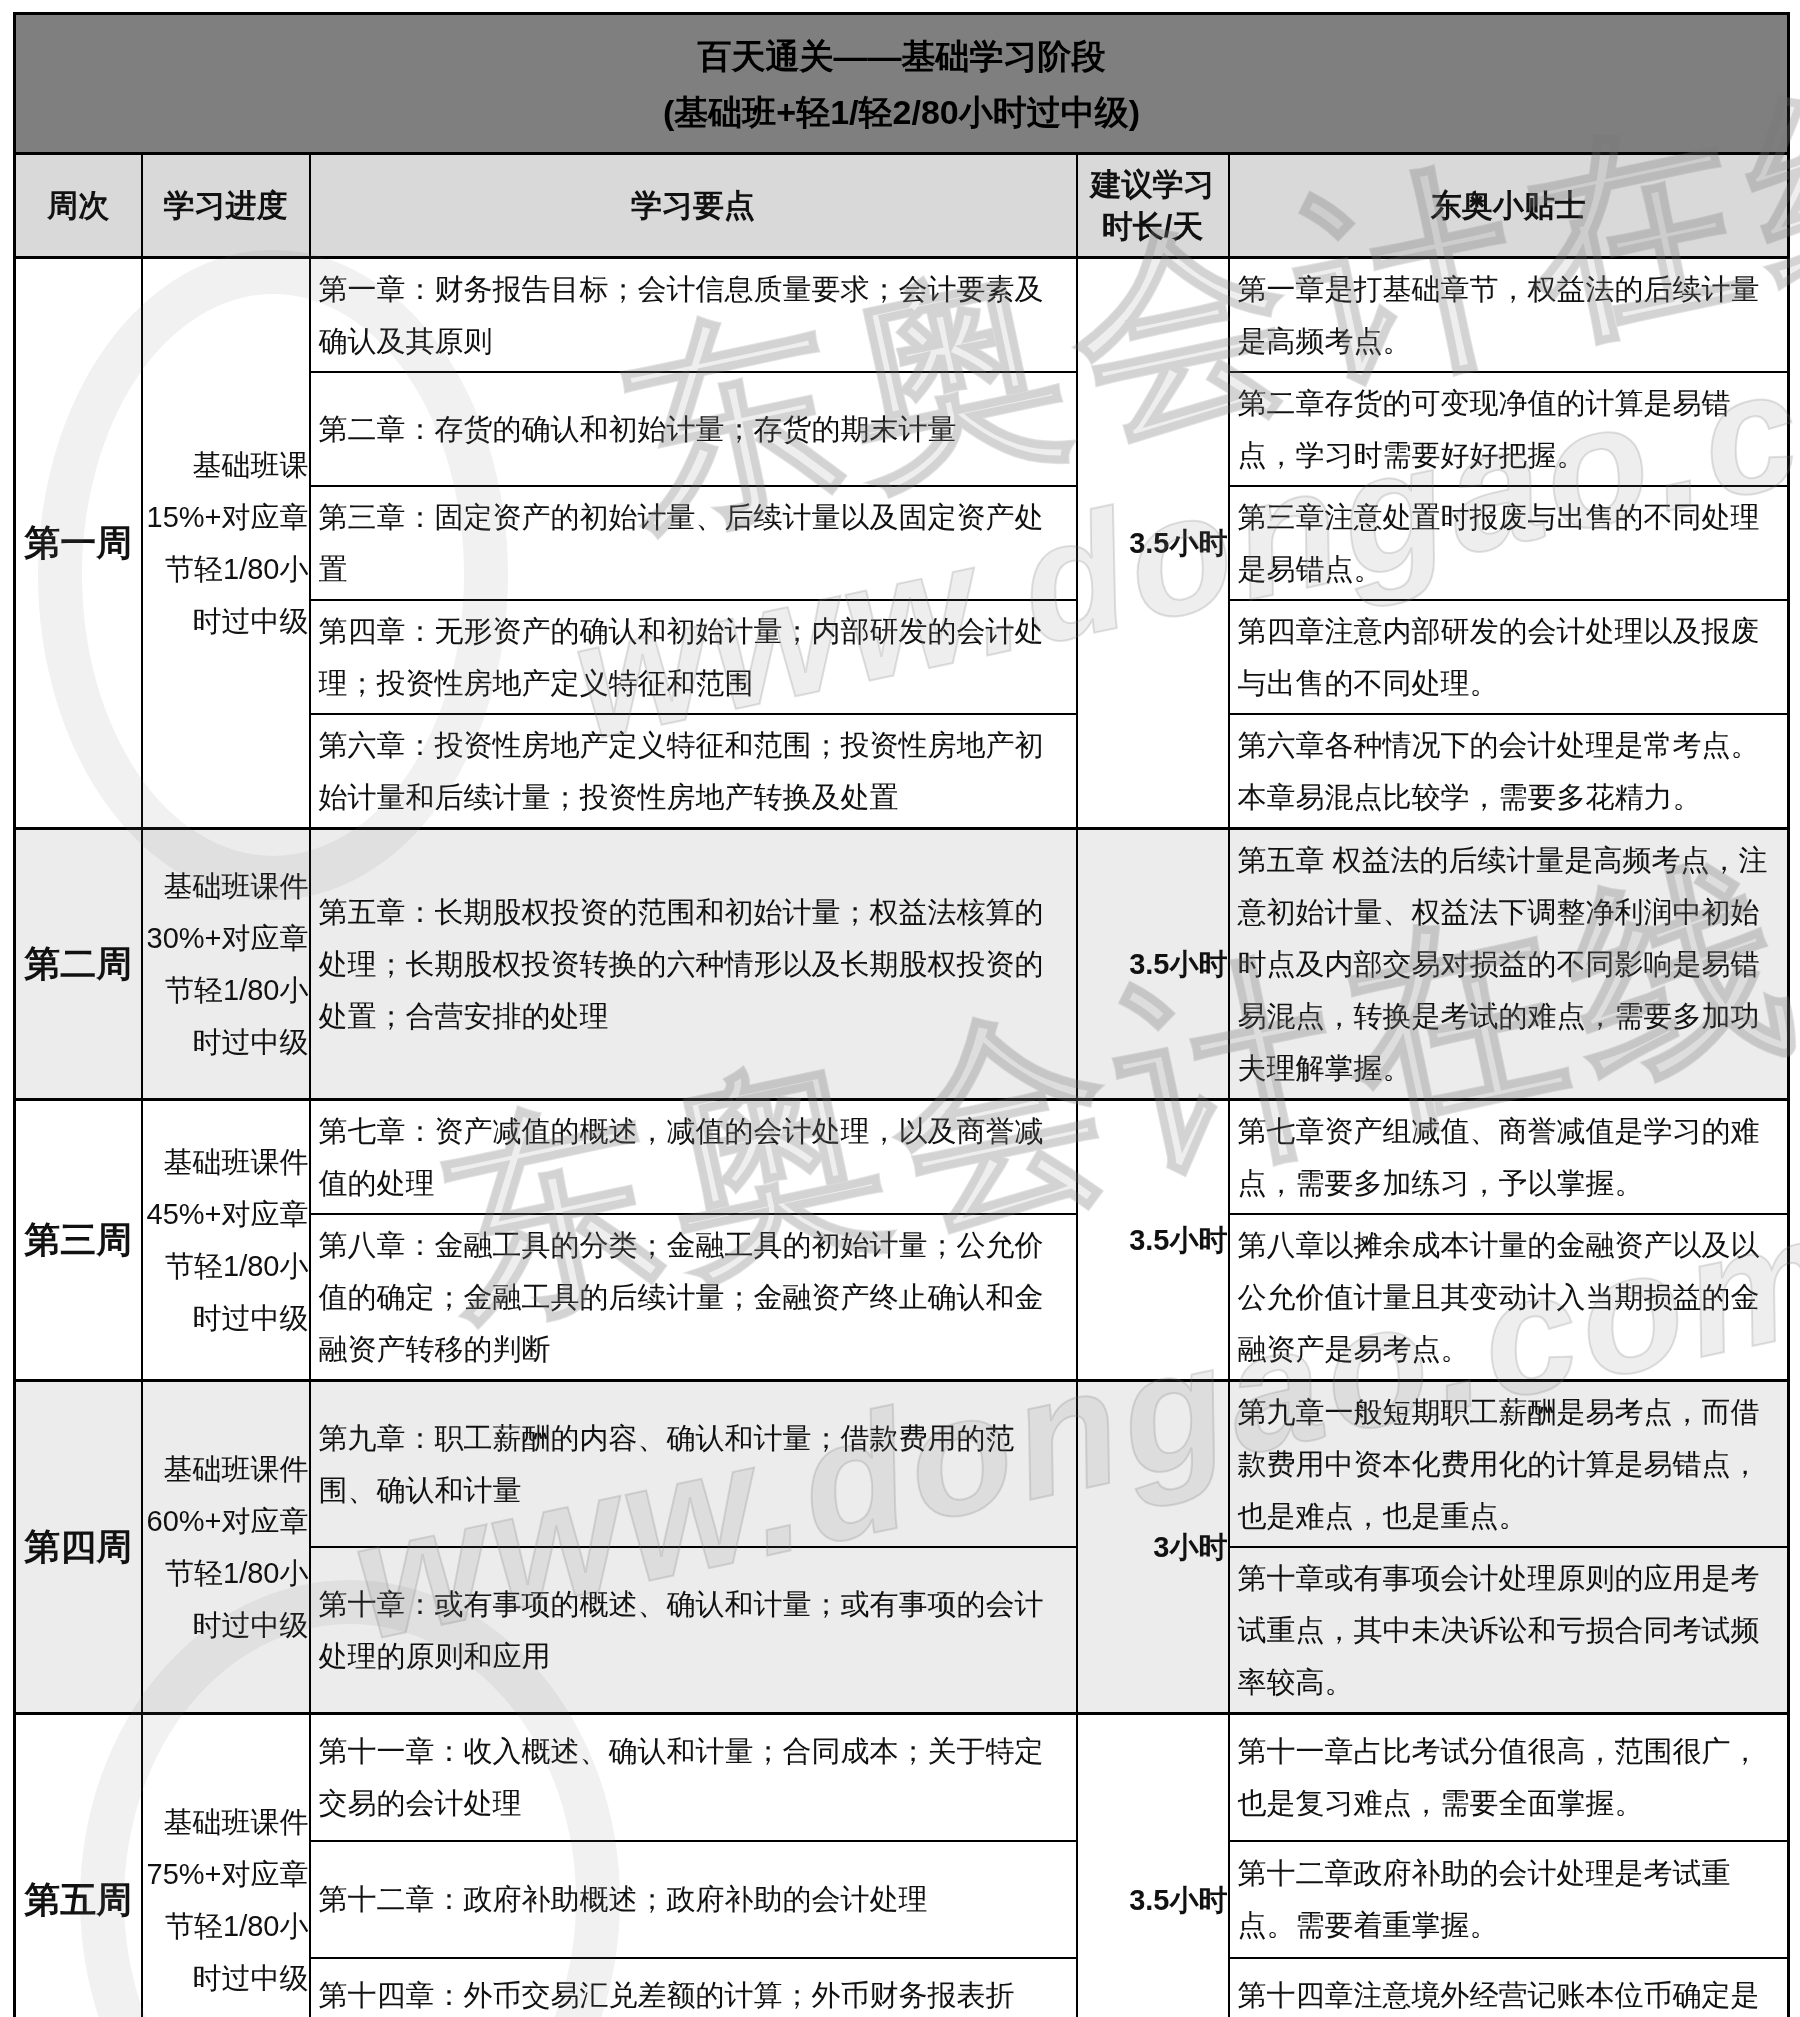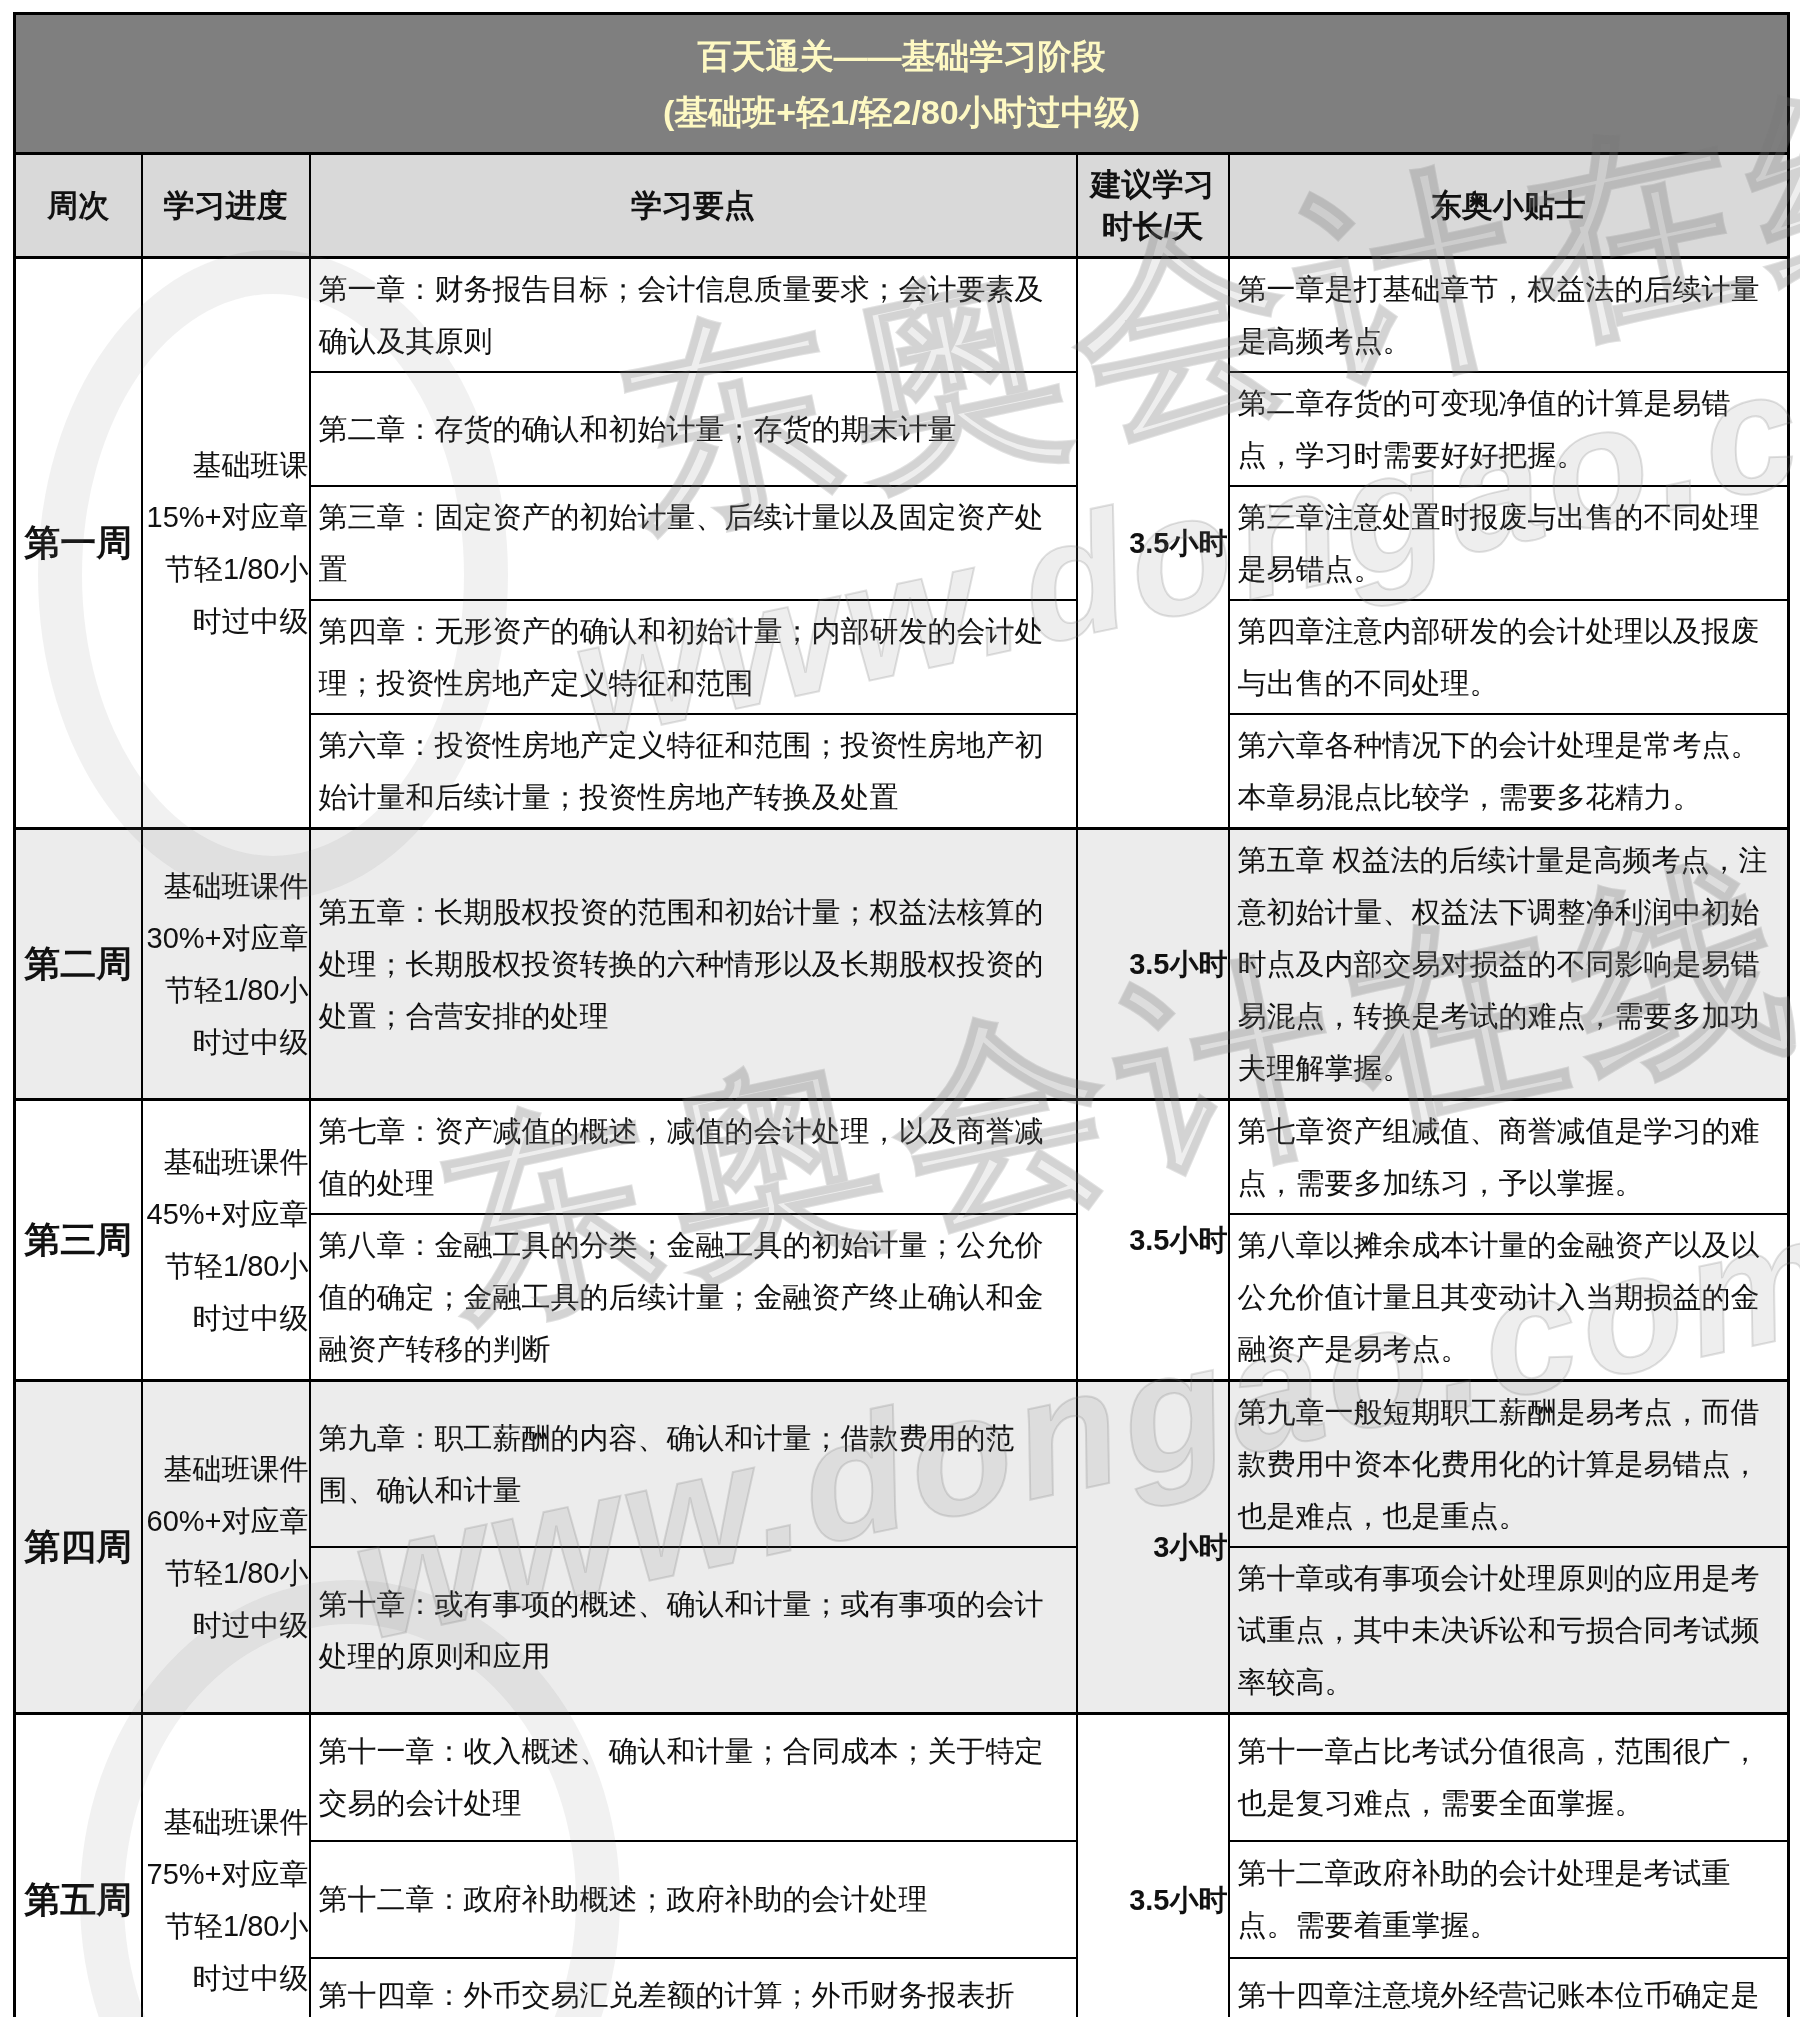--- a/index.html
+++ b/index.html
@@ -27,21 +27,21 @@
   td {
     border: 2px solid #000;
     vertical-align: middle;
     font-size: 29px;
     line-height: 52px;
     overflow: hidden;
     padding: 0;
   }
   .title-cell {
     background: #7f7f7f;
-    color: #fef9c3;
+    color: #000000;
     text-align: center;
     font-weight: bold;
     font-size: 34px;
     line-height: 56px;
     border-bottom: 3px solid #000;
     padding: 8px 0;
   }
   tr.head td {
     background: #d9d9d9;
     font-weight: bold;

